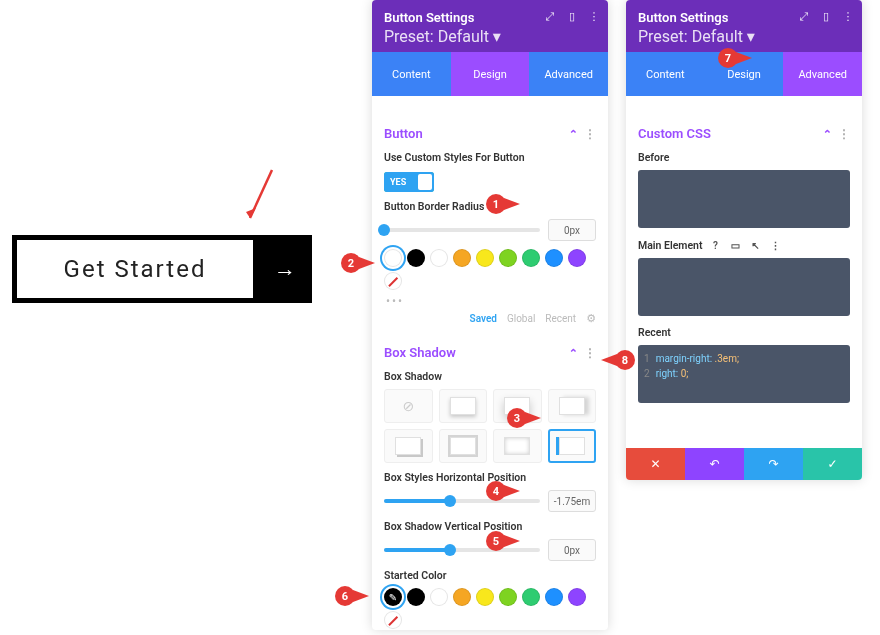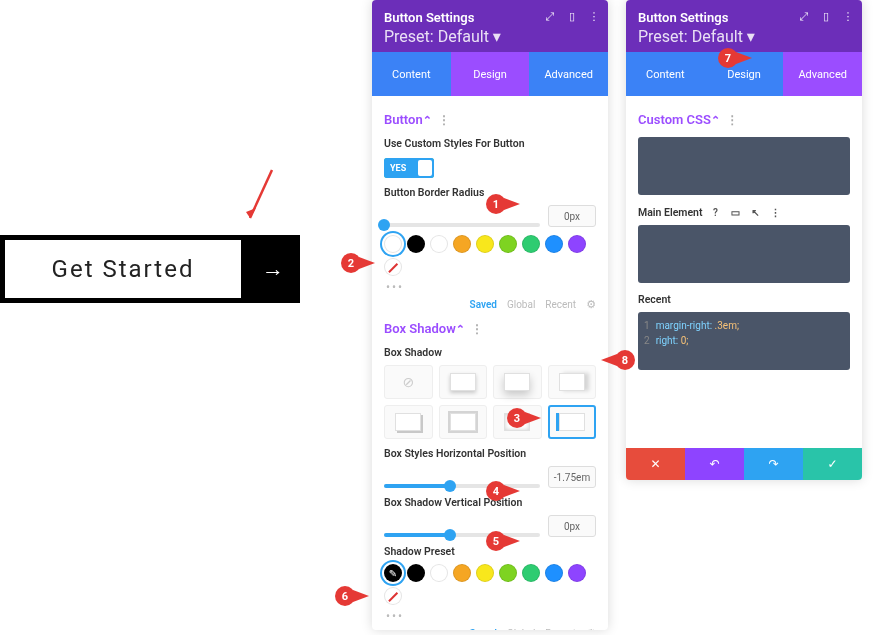--- a/index.html
+++ b/index.html
@@ -1,42 +1,42 @@
 <!DOCTYPE html>
 <html><head>
 <meta charset="utf-8">
 <style>
 *{margin:0;padding:0;box-sizing:border-box;font-family:-apple-system,BlinkMacSystemFont,"Segoe UI",Roboto,sans-serif}
 body{background:#fff;width:880px;height:635px;position:relative;overflow:hidden}
 .canvas{position:absolute;left:0;top:0;width:880px;height:635px}
-.preview{position:absolute;left:0;top:235px;width:300px;height:68px;display:flex}
+.preview{position:absolute;left:12px;top:235px;width:300px;height:68px;display:flex}
 .preview-main{flex:1;border:5px solid #000;display:flex;align-items:center;justify-content:center;font-size:24px;letter-spacing:2px;color:#222}
 .preview-arrow{width:54px;background:#000;display:flex;align-items:center;justify-content:center;color:#fff;font-size:22px}
 .red-arrow{position:absolute;left:244px;top:168px;width:30px;height:60px}
 .panel{position:absolute;top:0;width:236px;background:#fff;box-shadow:0 0 12px rgba(0,0,0,.15);border-radius:4px;overflow:hidden}
 .panel.p1{left:372px;height:630px}
 .panel.p2{left:626px;height:480px}
 .hdr{background:#6c2eb9;color:#fff;padding:10px 12px 6px;position:relative}
 .hdr-title{font-size:13px;font-weight:600}
 .hdr-preset{font-size:16px;opacity:.85;margin-top:2px}
 .hdr-icons{position:absolute;right:8px;top:10px;display:flex;gap:10px}
 .hdr-icons span{width:12px;height:12px;display:flex;align-items:center;justify-content:center;font-size:11px;opacity:.9}
 .tabs{background:#3b82f6;display:flex;height:44px}
 .tab{flex:1;display:flex;align-items:center;justify-content:center;font-size:11px;color:#fff;cursor:pointer}
 .tab.active{background:#9b4dff}
 .body{padding:10px 12px;overflow:hidden}
-.section-title{color:#9b4dff;font-size:13px;font-weight:600;margin:6px 0 10px;display:flex;align-items:center;}
+.section-title{color:#9b4dff;font-size:13px;font-weight:600;margin:20px 0 10px;display:flex;align-items:center;justify-content:space-between}
 .section-title .caret{font-size:11px;color:#9b4dff}
 .section-title .dots{font-size:12px;color:#aaa;margin-left:6px}
 .lbl{font-size:10.5px;font-weight:600;color:#333;margin:8px 0 6px}
 .yes-toggle{display:inline-flex;align-items:center;background:#29c4a9;border-radius:3px;overflow:hidden;height:20px}
 .yes-toggle .yt-l{background:#2ea3f2;color:#fff;font-size:9px;font-weight:700;padding:0 6px;height:100%;display:flex;align-items:center}
 .yes-toggle .yt-r{width:22px;height:100%;background:#2ea3f2;position:relative}
 .yes-toggle .yt-r::after{content:"";position:absolute;right:2px;top:2px;width:14px;height:16px;background:#fff;border-radius:2px}
-.slider-row{display:flex;align-items:flex-end;gap:8px;margin:4px 0 8px}
+.slider-row{display:flex;align-items:center;gap:8px;margin:4px 0 8px}
 .slider{flex:1;height:4px;background:#e5e5e5;border-radius:2px;position:relative}
 .slider .fill{position:absolute;left:0;top:0;height:100%;background:#2ea3f2;border-radius:2px}
 .slider .knob{position:absolute;top:50%;transform:translate(-50%,-50%);width:12px;height:12px;border-radius:50%;background:#2ea3f2}
 .valbox{width:48px;height:22px;border:1px solid #ddd;border-radius:3px;font-size:10px;display:flex;align-items:center;justify-content:center;color:#666;background:#fafafa}
 .swatches{display:flex;gap:5px;flex-wrap:wrap;margin:4px 0}
 .sw{width:18px;height:18px;border-radius:50%;border:1px solid rgba(0,0,0,.1)}
 .sw.active-ring{box-shadow:0 0 0 2px #fff,0 0 0 4px #2ea3f2}
 .sw.strike{background:#fff;position:relative}
 .sw.strike::after{content:"";position:absolute;left:2px;right:2px;top:50%;height:1.5px;background:#d33;transform:rotate(-45deg)}
 .more-dots{font-size:12px;color:#bbb;letter-spacing:2px;margin:4px 0 0 2px}
@@ -172,21 +172,21 @@
       <div class="valbox">-1.75em</div>
     </div>
     <div class="lbl">Box Shadow Vertical Position</div>
     <div class="slider-row">
       <div class="slider">
             <div class="fill" style="width:42%"></div>
             <div class="knob" style="left:42%"></div>
           </div>
       <div class="valbox">0px</div>
     </div>
-    <div class="lbl">Shadow Preset</div>
+    <div class="lbl">Started Color</div>
     <div class="swatches">
       <div class="sw picker active-ring" style="background:#000">✎</div>
       <div class="sw" style="background:#000"></div>
       <div class="sw" style="background:#fff"></div>
       <div class="sw" style="background:#f5a623"></div>
       <div class="sw" style="background:#f8e71c"></div>
       <div class="sw" style="background:#7ed321"></div>
       <div class="sw" style="background:#2ecc71"></div>
       <div class="sw" style="background:#1e90ff"></div>
       <div class="sw" style="background:#8e44ff"></div>
@@ -215,20 +215,23 @@
   <div class="tabs">
     <div class="tab">Content</div>
     <div class="tab">Design</div>
     <div class="tab active">Advanced</div>
   </div>
   <div class="body">
     <div class="section-title">
       <span>Custom CSS</span>
       <span><span class="caret">⌃</span><span class="dots">⋮</span></span>
     </div>
+    <div class="css-lbl">
+          <span>Before</span>
+        </div>
     <div class="css-box"></div>
     <div class="css-lbl">
       <span>Main Element</span>
       <span class="css-hoverbar">
         <span>?</span>
         <span>▭</span>
         <span>↖</span>
         <span>⋮</span>
       </span>
     </div>

